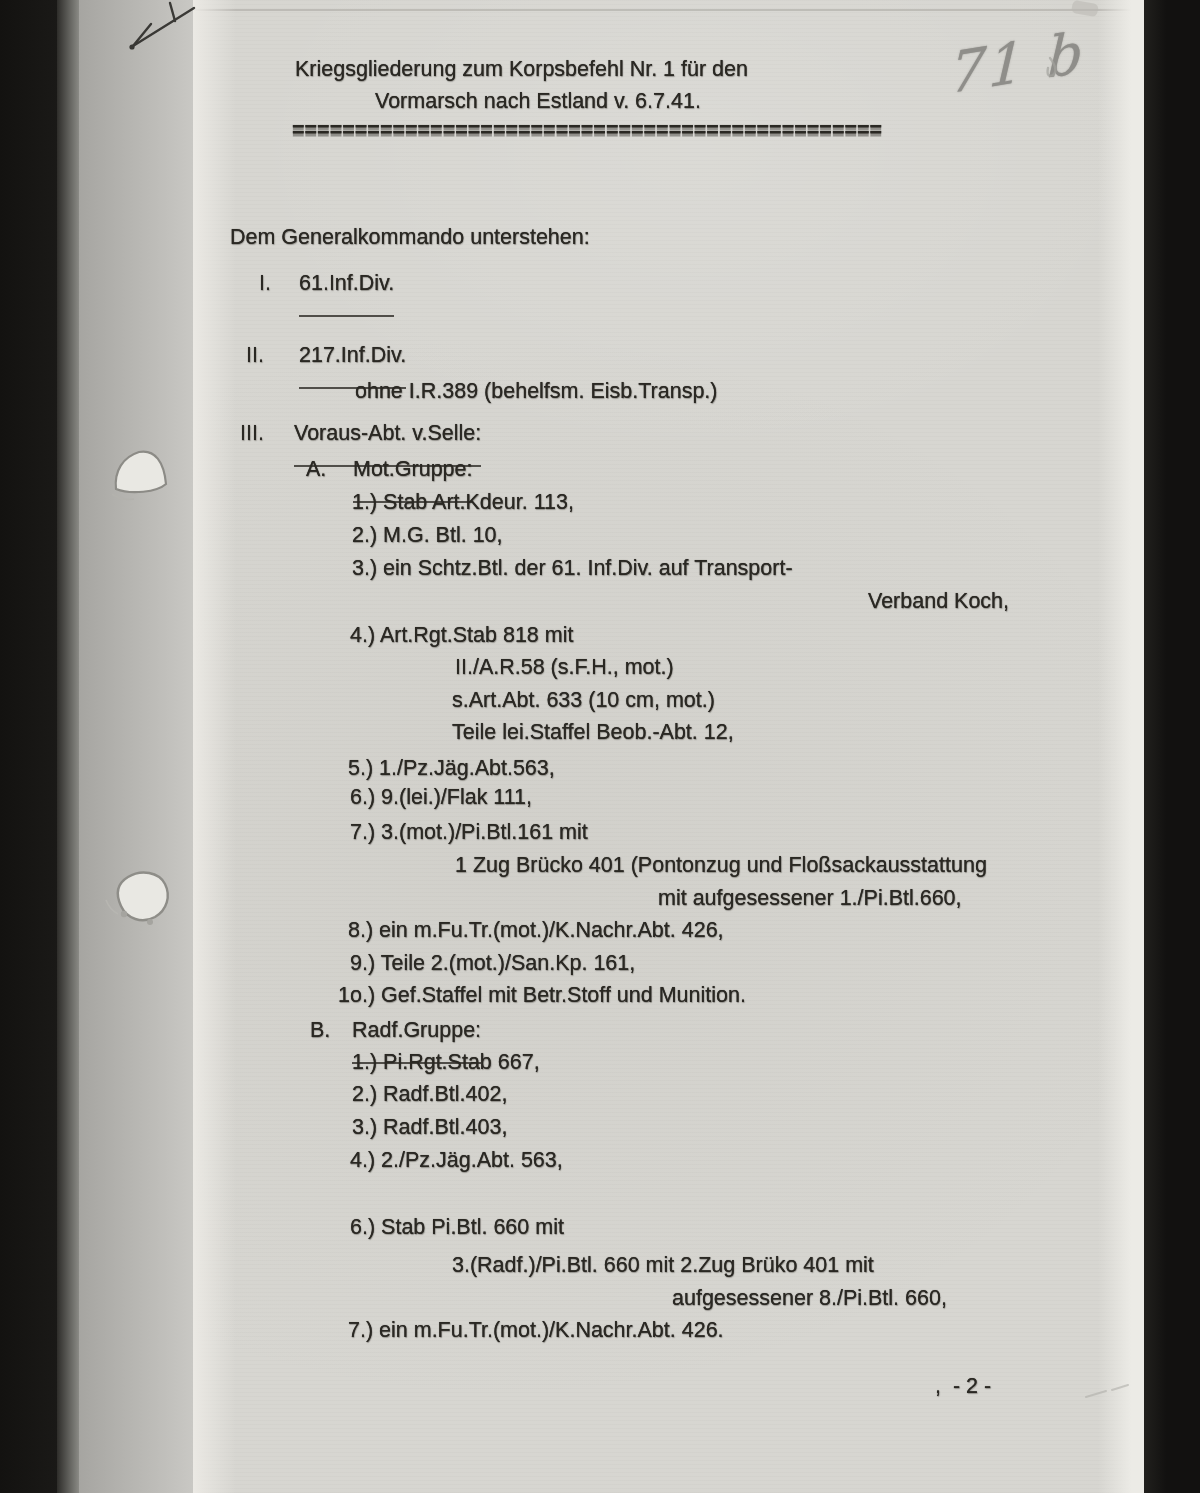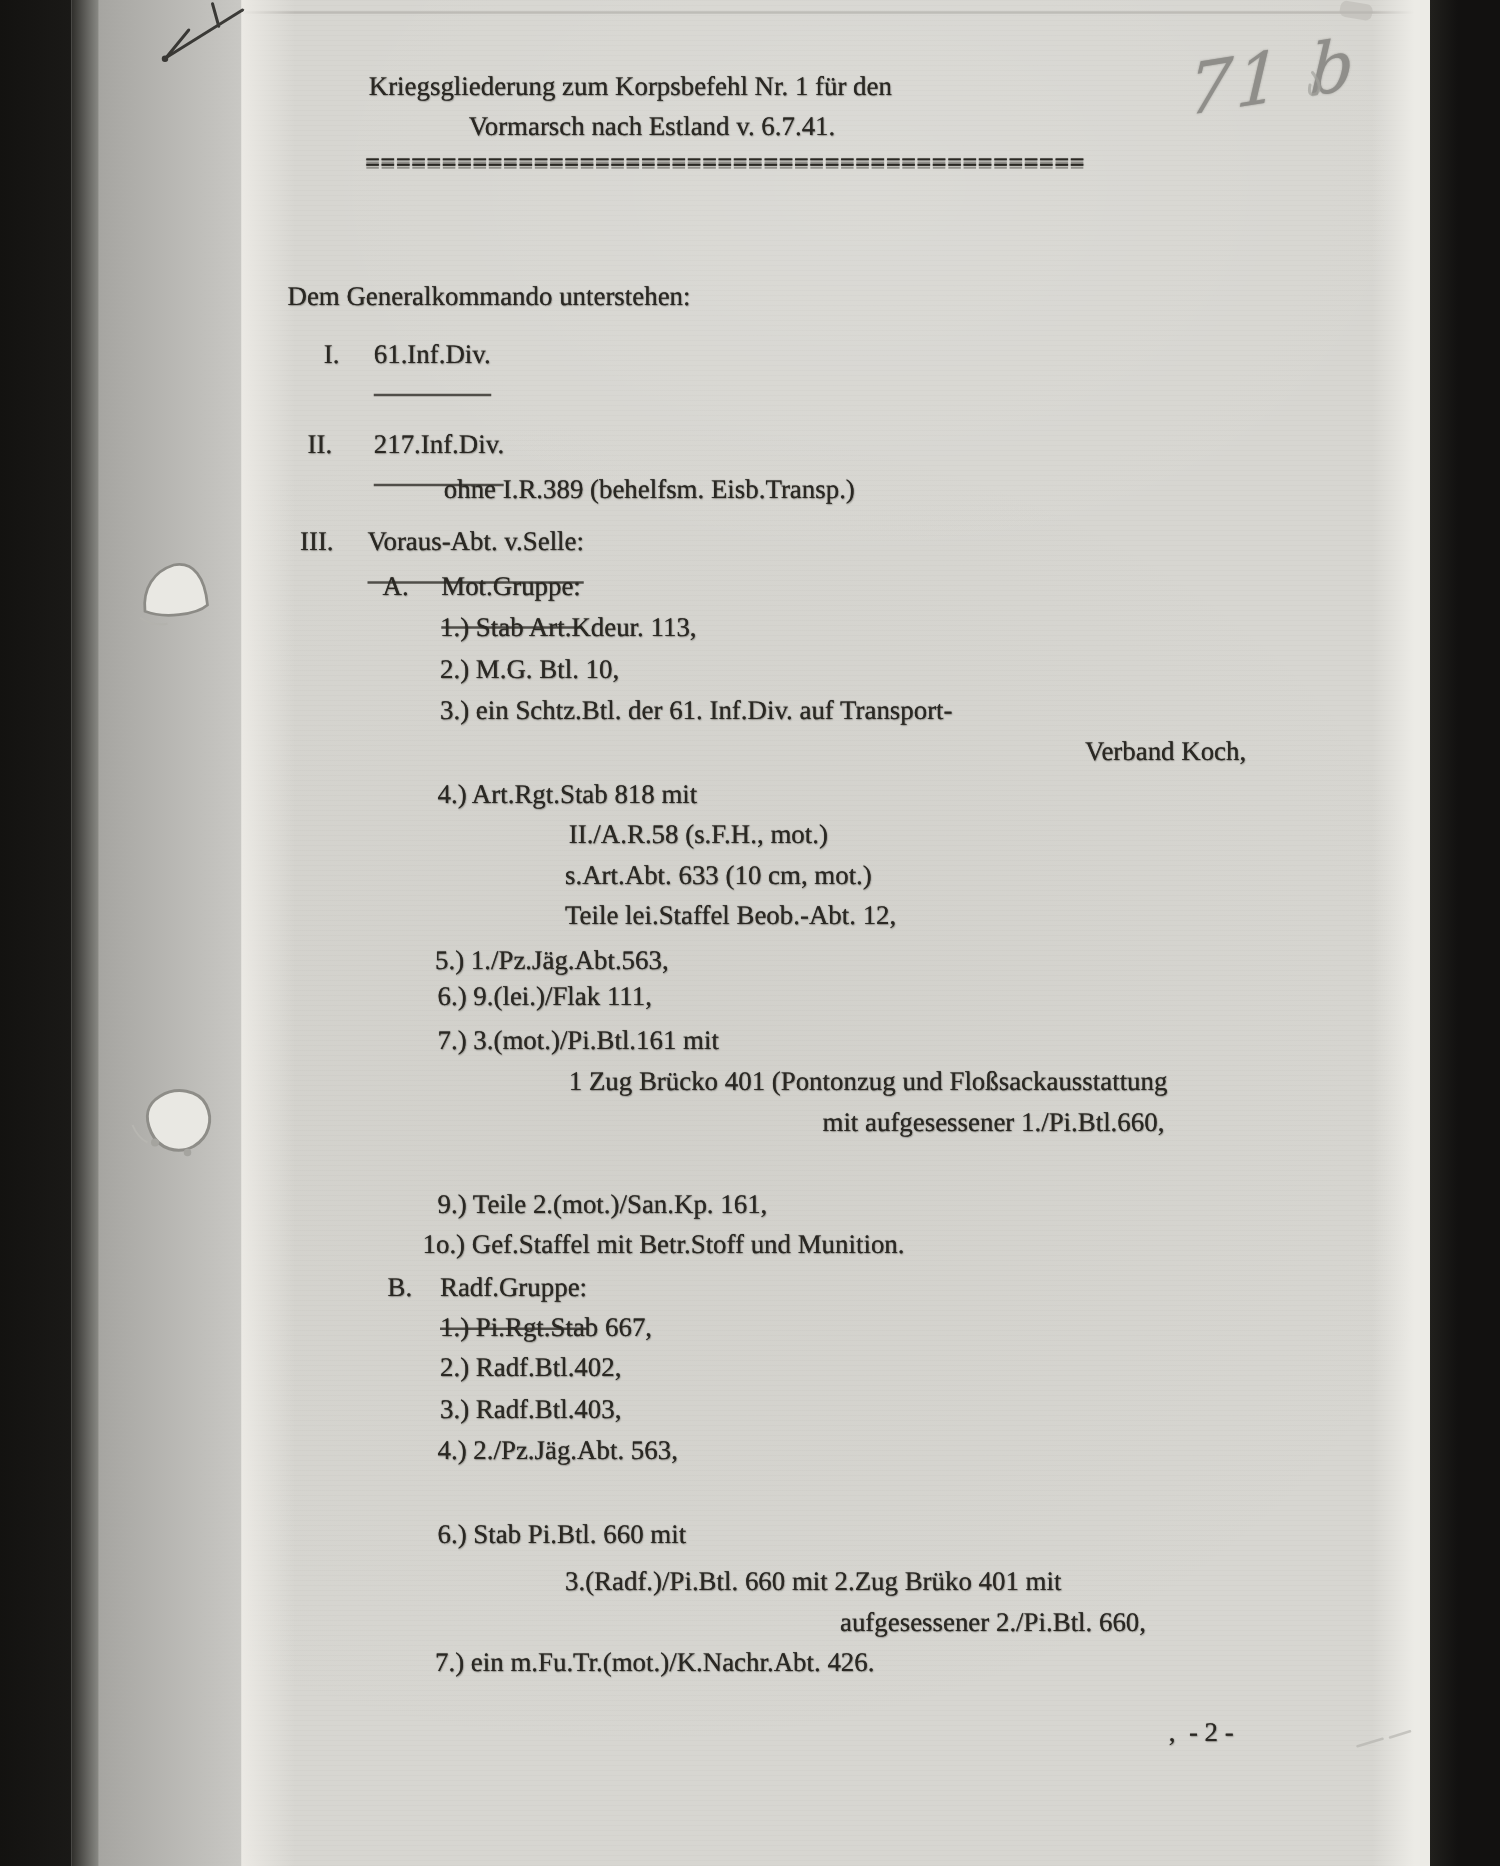--- a/index.html
+++ b/index.html
@@ -13,21 +13,21 @@
     background:
       radial-gradient(ellipse 760px 520px at 58% 10%, rgba(255,255,255,0.10), transparent 62%),
       radial-gradient(ellipse 980px 760px at 42% 58%, rgba(118,112,100,0.06), transparent 72%),
       repeating-linear-gradient(0deg, rgba(70,66,58,0.025) 0 1px, transparent 1px 4px);
   }
   .top-edge-line { position:absolute; left:192px; top:9px; width:940px; height:2px;
     background:rgba(128,126,120,0.30); z-index:1; }
   
   .tw {
     position:absolute; z-index:2;
-    font-family:Liberation Serif, serif;
+    font-family:Liberation Sans, sans-serif;
     font-size:21.5px; line-height:26px; color:#2a2823; white-space:pre;
     text-shadow:0 0 0.7px rgba(42,40,35,0.9), 0.6px 0.9px 1.1px rgba(42,40,35,0.35);
   }
   .u { border-bottom:2px solid rgba(42,40,35,0.78); padding-bottom:19px; }
   .rule {
     font-weight:bold;
     text-shadow:0 2.5px 0 rgba(42,40,35,0.40), 0 0 0.7px rgba(42,40,35,0.9);
   }
   .folio {
     position:absolute; left:950px; top:30px; z-index:2;
@@ -85,32 +85,33 @@
   <div class="tw" style="left:868px; top:588px">Verband Koch,</div>
   <div class="tw" style="left:350px; top:622px">4.) Art.Rgt.Stab 818 mit</div>
   <div class="tw" style="left:455px; top:654px">II./A.R.58 (s.F.H., mot.)</div>
   <div class="tw" style="left:452px; top:687px">s.Art.Abt. 633 (10 cm, mot.)</div>
   <div class="tw" style="left:452px; top:719px">Teile lei.Staffel Beob.-Abt. 12,</div>
   <div class="tw" style="left:348px; top:755px">5.) 1./Pz.Jäg.Abt.563,</div>
   <div class="tw" style="left:350px; top:784px">6.) 9.(lei.)/Flak 111,</div>
   <div class="tw" style="left:350px; top:819px">7.) 3.(mot.)/Pi.Btl.161 mit</div>
   <div class="tw" style="left:455px; top:852px">1 Zug Brücko 401 (Pontonzug und Floßsackausstattung</div>
   <div class="tw" style="left:658px; top:885px">mit aufgesessener 1./Pi.Btl.660,</div>
+  <div class="tw" style="left:348px; top:917px">8.) ein m.Fu.Tr.(mot.)/K.Nachr.Abt. 426,</div>
   <div class="tw" style="left:350px; top:950px">9.) Teile 2.(mot.)/San.Kp. 161,</div>
   <div class="tw" style="left:338px; top:982px">1o.) Gef.Staffel mit Betr.Stoff und Munition.</div>
 
   <div class="tw" style="left:310px; top:1017px">B.</div>
   <div class="tw u" style="left:352px; top:1017px">Radf.Gruppe:</div>
   <div class="tw" style="left:352px; top:1049px">1.) Pi.Rgt.Stab 667,</div>
   <div class="tw" style="left:352px; top:1081px">2.) Radf.Btl.402,</div>
   <div class="tw" style="left:352px; top:1114px">3.) Radf.Btl.403,</div>
   <div class="tw" style="left:350px; top:1147px">4.) 2./Pz.Jäg.Abt. 563,</div>
   <div class="tw" style="left:350px; top:1214px">6.) Stab Pi.Btl. 660 mit</div>
   <div class="tw" style="left:452px; top:1252px">3.(Radf.)/Pi.Btl. 660 mit 2.Zug Brüko 401 mit</div>
-  <div class="tw" style="left:672px; top:1285px">aufgesessener 2./Pi.Btl. 660,</div>
+  <div class="tw" style="left:672px; top:1285px">aufgesessener 8./Pi.Btl. 660,</div>
   <div class="tw" style="left:348px; top:1317px">7.) ein m.Fu.Tr.(mot.)/K.Nachr.Abt. 426.</div>
 
   <div class="tw" style="left:935px; top:1373px">,  - 2 -</div>
 
   <div class="edge page-edge-left"></div>
   <div class="edge under-page-left"></div>
   <div class="edge page-edge-right"></div>
   <div class="edge film-soft-left"></div>
   <div class="edge film-left"></div>
   <div class="edge film-right"></div>

